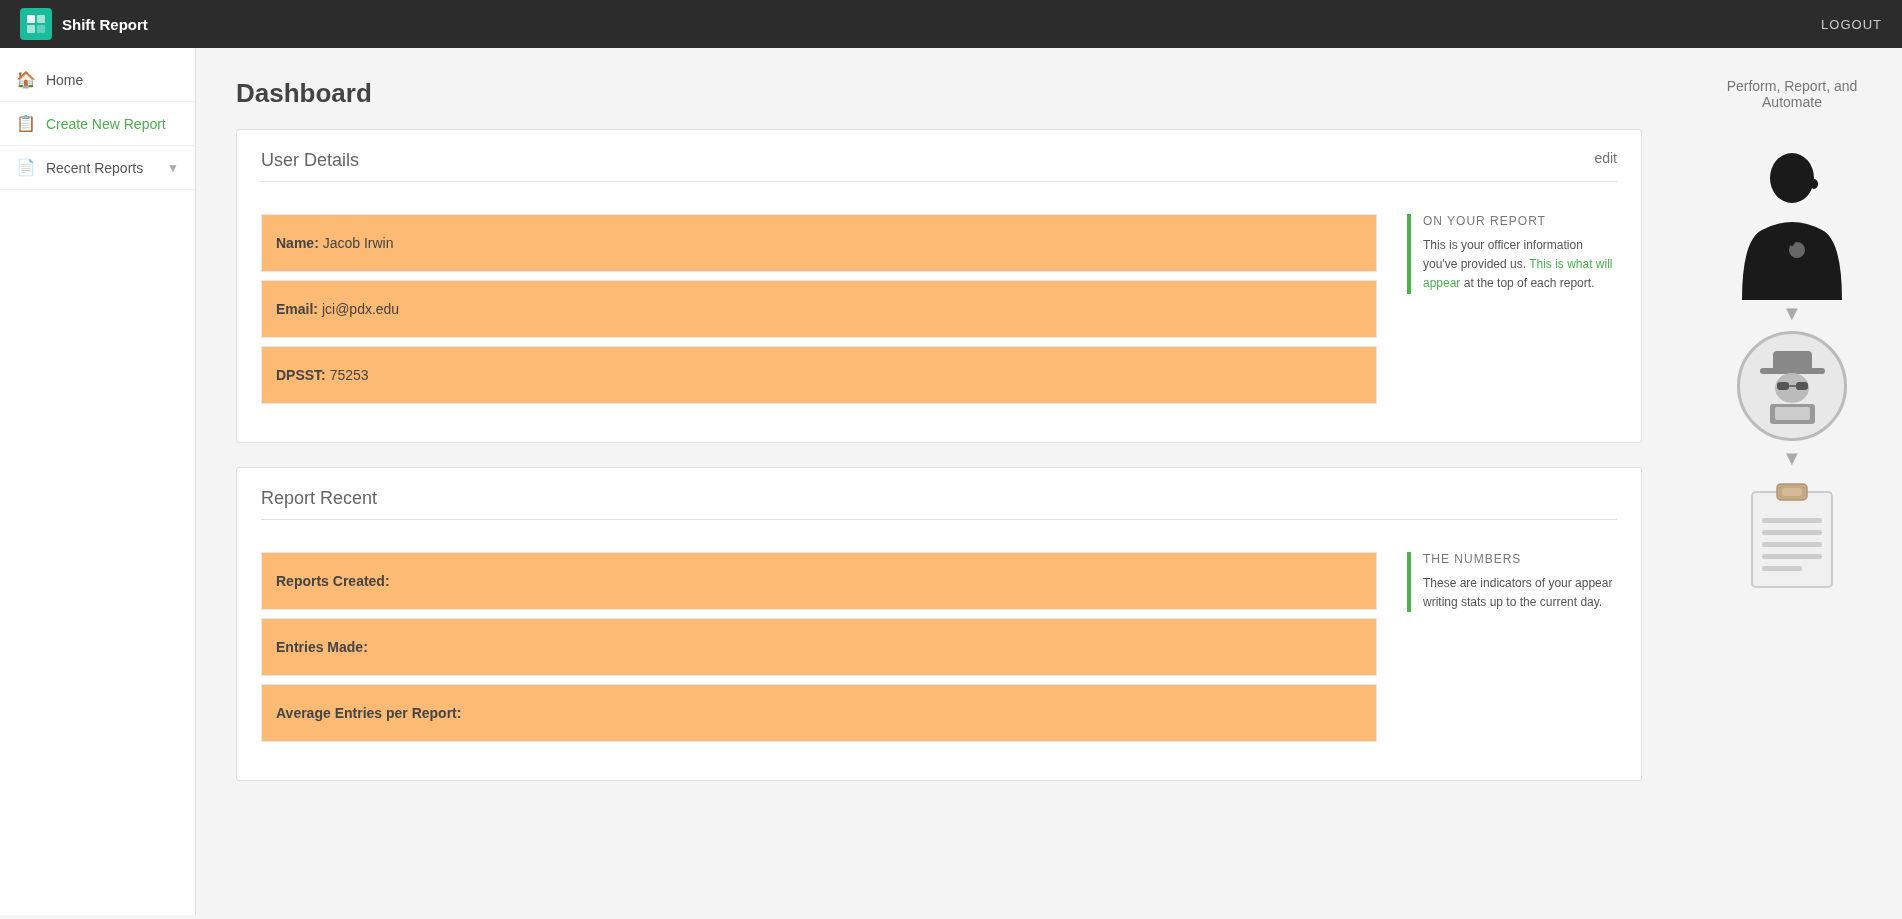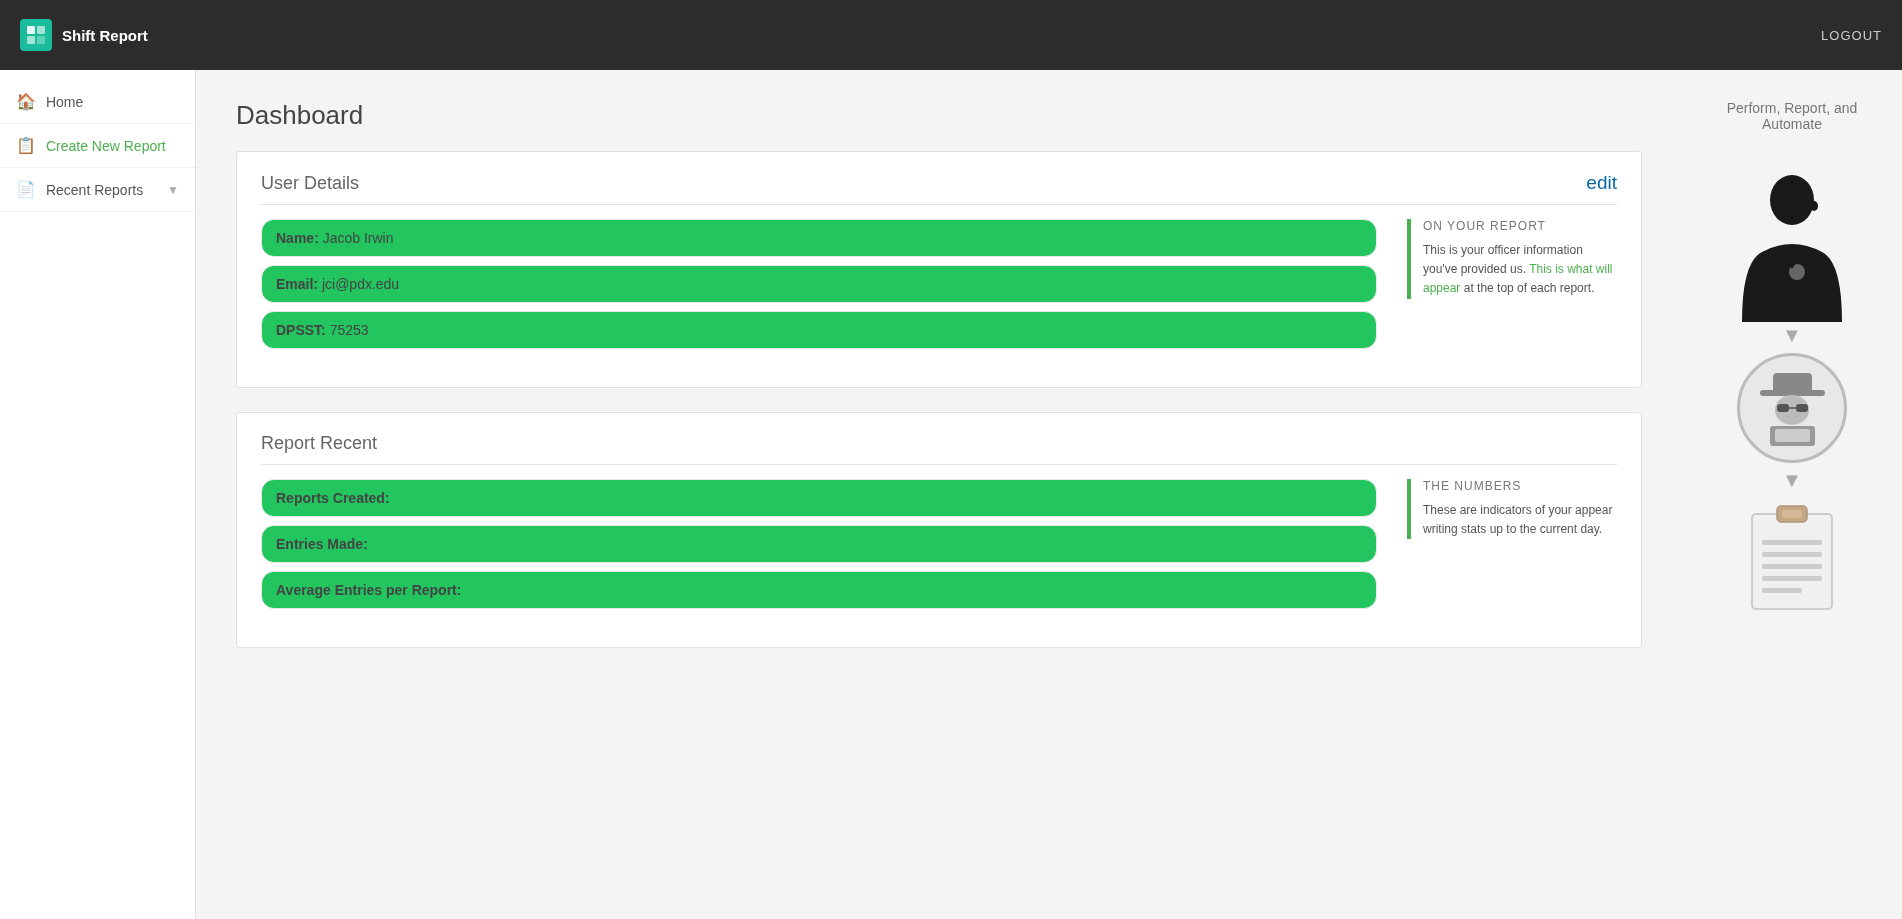--- a/index.html
+++ b/index.html
@@ -1,21 +1,21 @@
 <!DOCTYPE html>
 <html><head>
   <meta charset="utf-8">
   <style>
     * { box-sizing: border-box; margin: 0; padding: 0; }
     body { font-family: Arial, sans-serif; background: #f4f4f4; color: #333; }
 
     
     .topnav {
       background: #2c2c2c;
-      height: 70px;
+      height: 48px;
       display: flex;
       align-items: center;
       justify-content: space-between;
       padding: 0 20px;
     }
     .topnav-brand {
       display: flex;
       align-items: center;
       gap: 10px;
       color: #fff;
@@ -88,64 +88,64 @@
       gap: 10px;
     }
 
     
     .main-content {
       flex: 1;
       padding: 30px 40px;
     }
     .page-title {
       font-size: 26px;
-      font-weight: 400;
+      font-weight: 700;
       color: #444;
       margin-bottom: 20px;
     }
 
     
     .card {
       background: #fff;
       border: 1px solid #e0e0e0;
       border-radius: 3px;
       margin-bottom: 24px;
       padding: 20px 24px 30px;
     }
     .card-title {
       font-size: 18px;
       font-weight: 300;
       color: #666;
       border-bottom: 1px solid #e0e0e0;
       padding-bottom: 10px;
-      margin-bottom: 14px;
+      margin-bottom: 32px;
       display: flex;
       justify-content: space-between;
-      align-items: flex-end;
+      align-items: flex-start;
     }
     .card-edit-link {
-      font-size: 19px;
-      color: #0369a1;
+      font-size: 14px;
+      color: #737373;
       cursor: pointer;
       text-decoration: none;
     }
 
     
     .info-section {
       display: flex;
       gap: 20px;
     }
     .info-fields {
       flex: 1;
     }
     .info-row {
-      background: #22c55e;
+      background: #fdba74;
       border: 1px solid #e8e8e8;
-      border-radius: 13px;
-      padding: 10px 14px;
+      border-radius: 0;
+      padding: 20px 14px;
       margin-bottom: 8px;
       font-size: 14px;
       color: #444;
     }
     .info-row span.label {
       font-weight: bold;
     }
     .info-row span.value {
       color: #444;
     }

